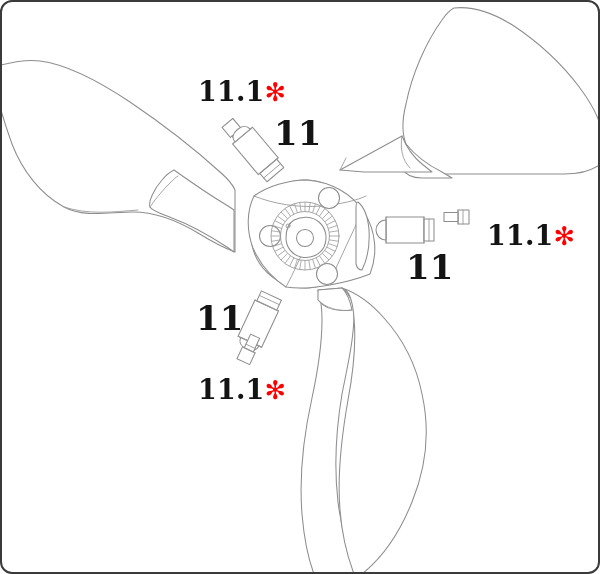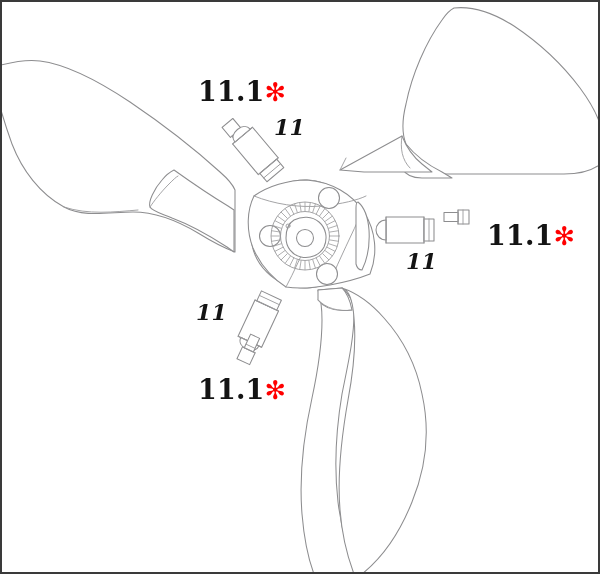--- a/index.html
+++ b/index.html
@@ -10,21 +10,21 @@
   }
   body {
     font-family: "Liberation Sans", sans-serif;
   }
   #diagram-frame {
     position: relative;
     width: 600px;
     height: 574px;
     background: #ffffff;
     border: 2px solid #3a3a3a;
-    border-radius: 0;
+    border-radius: 12px;
     box-sizing: border-box;
     overflow: hidden;
   }
   #diagram-svg {
     position: absolute;
     left: 0;
     top: 0;
     width: 600px;
     height: 574px;
     display: block;
@@ -53,21 +53,21 @@
     position: absolute;
     white-space: nowrap;
     color: #141414;
     font-family: "DejaVu Serif", "Liberation Serif", serif;
     font-weight: bold;
     letter-spacing: 0.2px;
     line-height: 1;
     user-select: none;
   }
   .callout.big  { font-size: 27px; }
-  .callout.mid  { font-size: 22px; font-style: italic; }
+  .callout.mid  { font-size: 34px; }
   .star {
     color: #ff0000;
     font-family: "DejaVu Sans", sans-serif;
     font-weight: bold;
     font-size: 0.95em;
     vertical-align: baseline;
   }
   
   #footnote {
     position: absolute;

